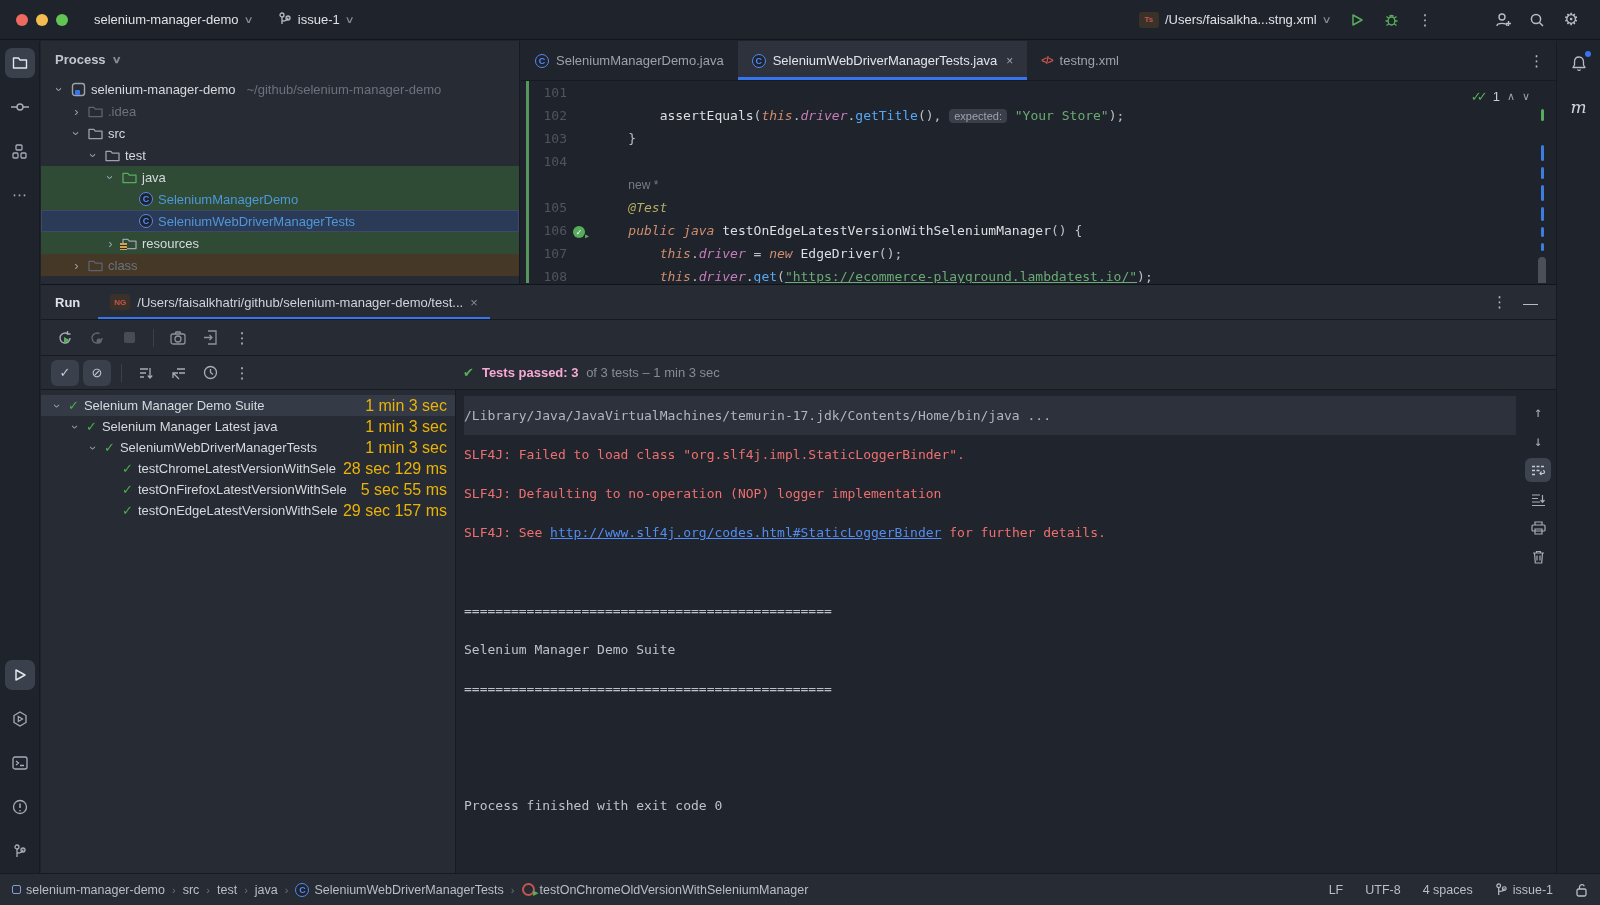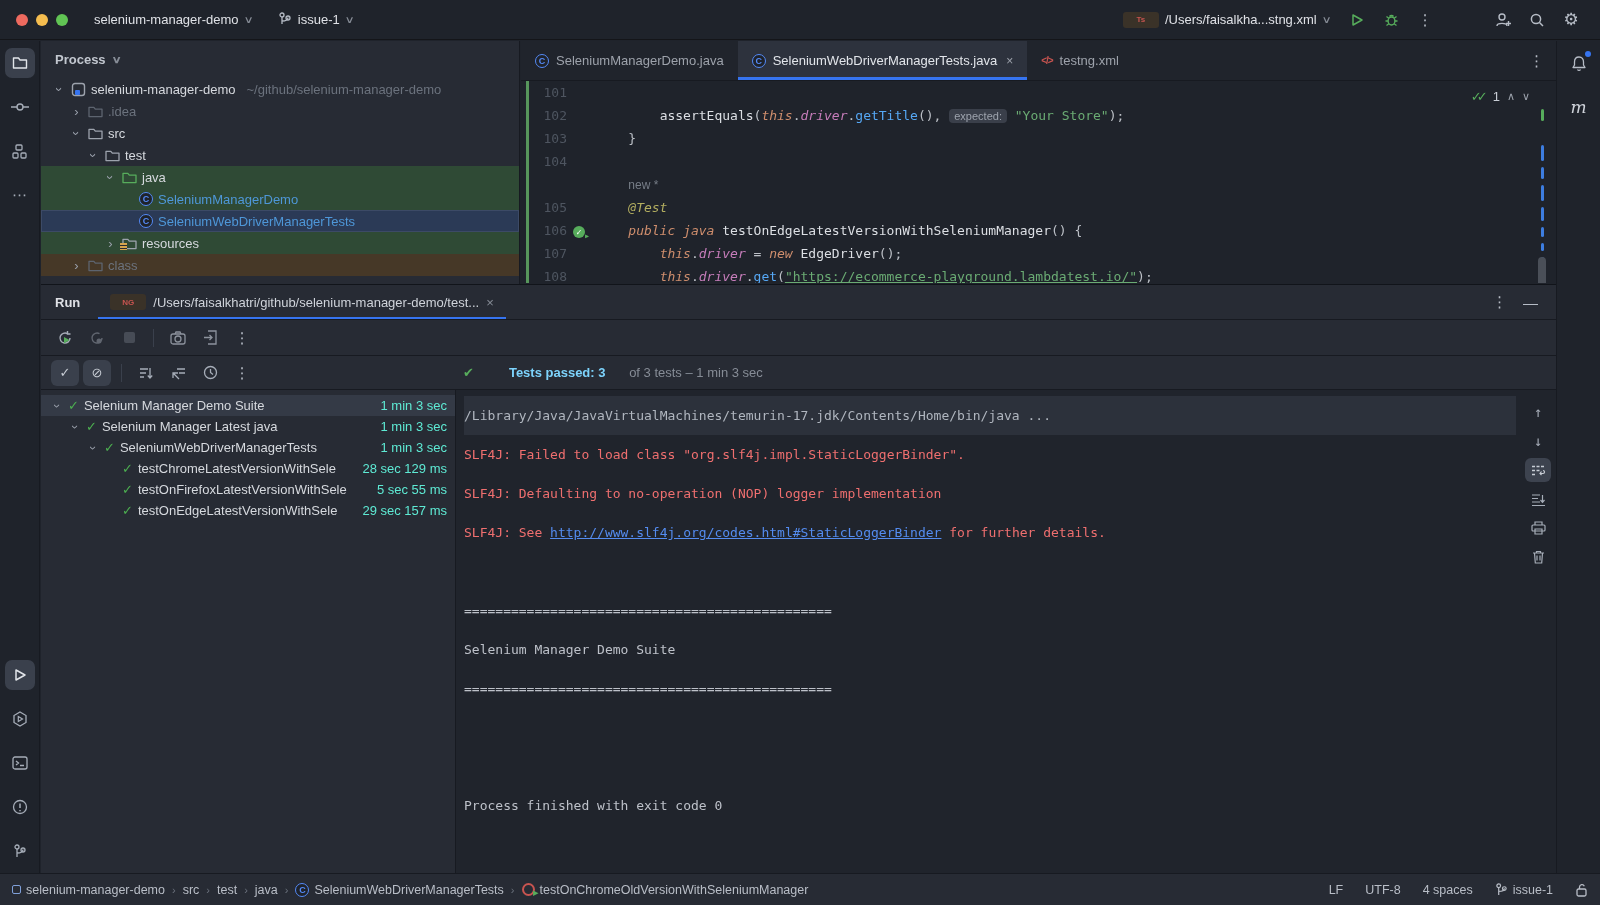--- a/index.html
+++ b/index.html
@@ -13,21 +13,21 @@
   .traffic { display:flex; gap:8px; padding:0 18px 0 16px; }
   .tl { width:12px; height:12px; border-radius:50%; display:inline-block; }
   .tl.red{background:#ee6a5f}.tl.yel{background:#f5bd4f}.tl.grn{background:#61c454}
   .tb-item { display:flex; align-items:center; gap:6px; padding:5px 8px; border-radius:6px;
     color:#dfe1e6; cursor:default; white-space:nowrap; }
   .chev-d { color:#868c96; font-size:10px; transform:scaleX(1.4); }
   .tb-right { margin-left:auto; display:flex; align-items:center; gap:4px; padding-right:14px; }
   .tb-ic { width:30px; height:28px; display:flex; align-items:center; justify-content:center;
     border-radius:6px; color:#b6bcc6; }
   .kebab { font-size:15px; color:#b6bcc6; }
-  .tng-chip { width:36px; height:16px; border-radius:3px; background:#3a3228; color:#c75450;
+  .tng-chip { width:20px; height:16px; border-radius:3px; background:#3a3228; color:#c75450;
     font-size:8px; font-weight:bold; display:flex; align-items:center; justify-content:center; }
 
   
   .stripe { position:absolute; top:41px; bottom:32px; width:40px; background:#1f232b; z-index:5;
     display:flex; flex-direction:column; align-items:center; }
   .stripe.left { left:0; border-right:1px solid #171a21; }
   .stripe.right { right:0; width:44px; left:auto; border-left:1px solid #171a21; }
   .st-ic { width:30px; height:30px; margin:7px 0; border-radius:7px; display:flex;
     align-items:center; justify-content:center; color:#a6adb8; font-size:15px; }
   .st-ic.active { background:#3a404c; color:#e2e5ea; }
@@ -109,30 +109,30 @@
   .rp-toolbar { height:36px; display:flex; align-items:center; gap:4px; padding-left:10px;
     border-bottom:1px solid #171a21; color:#a6adb8; }
   .tool-btn { width:28px; height:26px; border-radius:6px; display:flex; align-items:center; justify-content:center; }
   .tool-btn.pressed { background:#3a404c; }
   .tool-btn.dim { opacity:.45; }
   .tb-sep { width:1px; height:18px; background:#3a404c; margin:0 6px; }
   .rp-filterrow { height:34px; display:flex; align-items:center; gap:4px; padding-left:10px;
     border-bottom:1px solid #171a21; color:#a6adb8; position:relative; }
   .test-status { position:absolute; left:422px; display:flex; align-items:center; gap:8px; }
   .ts-check { color:#57ad5c; font-size:13px; }
-  .ts-strong { color:#7dd3fc; font-weight:bold;margin-left:27px; }
+  .ts-strong { color:#f9a8d4; font-weight:bold; }
   .ts-dim { color:#868c96; }
   .rp-content { flex:1; display:flex; min-height:0; }
   .test-tree { width:415px; flex:none; border-right:1px solid #171a21; padding-top:5px; overflow:hidden; }
   .tt-row { height:21px; display:flex; align-items:center; gap:5px; padding-right:8px; white-space:nowrap; }
   .tt-row.selected { background:#343a46; }
   .tt-row .chev { width:12px; color:#9aa0ab; font-size:12px; text-align:center; flex:none; }
   .tt-check { color:#4caf50; font-size:13px; flex:none; }
   .tt-label { color:#d6d9de; overflow:hidden; }
-  .tt-dur { margin-left:auto; color:#5eead4; font-size:13px; flex:none; }
+  .tt-dur { margin-left:auto; color:#eab308; font-size:16px; flex:none; }
   .console { flex:1; background:#20242c; position:relative;
     font-family:"DejaVu Sans Mono", monospace; font-size:13px; padding:6px 40px 0 8px; overflow:hidden; }
   .c-line { height:39px; white-space:pre; display:flex; align-items:center; }
   .c-line.hl { background:#2c313b; }
   .cs-dim{color:#b0b6bf} .cs-err{color:#ef6f6f} .cs-plain{color:#bdc1c9}
   .cs-link{color:#548cf0; text-decoration:underline}
   .console-rail { position:absolute; top:10px; right:2px; width:32px; display:flex;
     flex-direction:column; align-items:center; gap:5px; color:#a6adb8; }
   .rail-btn { width:26px; height:24px; border-radius:6px; display:flex; align-items:center; justify-content:center; font-size:14px; }
   .rail-btn.pressed { background:#3d434f; }
@@ -537,21 +537,21 @@
           <circle cx="7.5" cy="7.5" r="6" fill="none" stroke="#a6adb8" stroke-width="1.3"></circle>
           <path d="M7.5 4v3.5l2.5 2" fill="none" stroke="#a6adb8" stroke-width="1.3"></path>
         </svg>
       </div>
       <div class="tool-btn">
           <span class="kebab">⋮</span>
         </div>
       <div class="test-status">
         <span class="ts-check">✔</span>
         <span><span class="ts-strong">Tests passed: 3</span>
-        <span class="ts-dim" style="margin-left:20px">of 3 tests – 1 min 3 sec</span></span>
+        <span class="ts-dim" style="margin-left:4px">of 3 tests – 1 min 3 sec</span></span>
       </div>
     </div>
     <div class="rp-content">
       <div class="test-tree">
           <div class="tt-row selected" style="padding-left: 10px;">
             <span class="chev open">›</span>
             <span class="tt-check">✓</span>
             <span class="tt-label">Selenium Manager Demo Suite</span>
             <span class="tt-dur">1 min 3 sec</span>
           </div>

